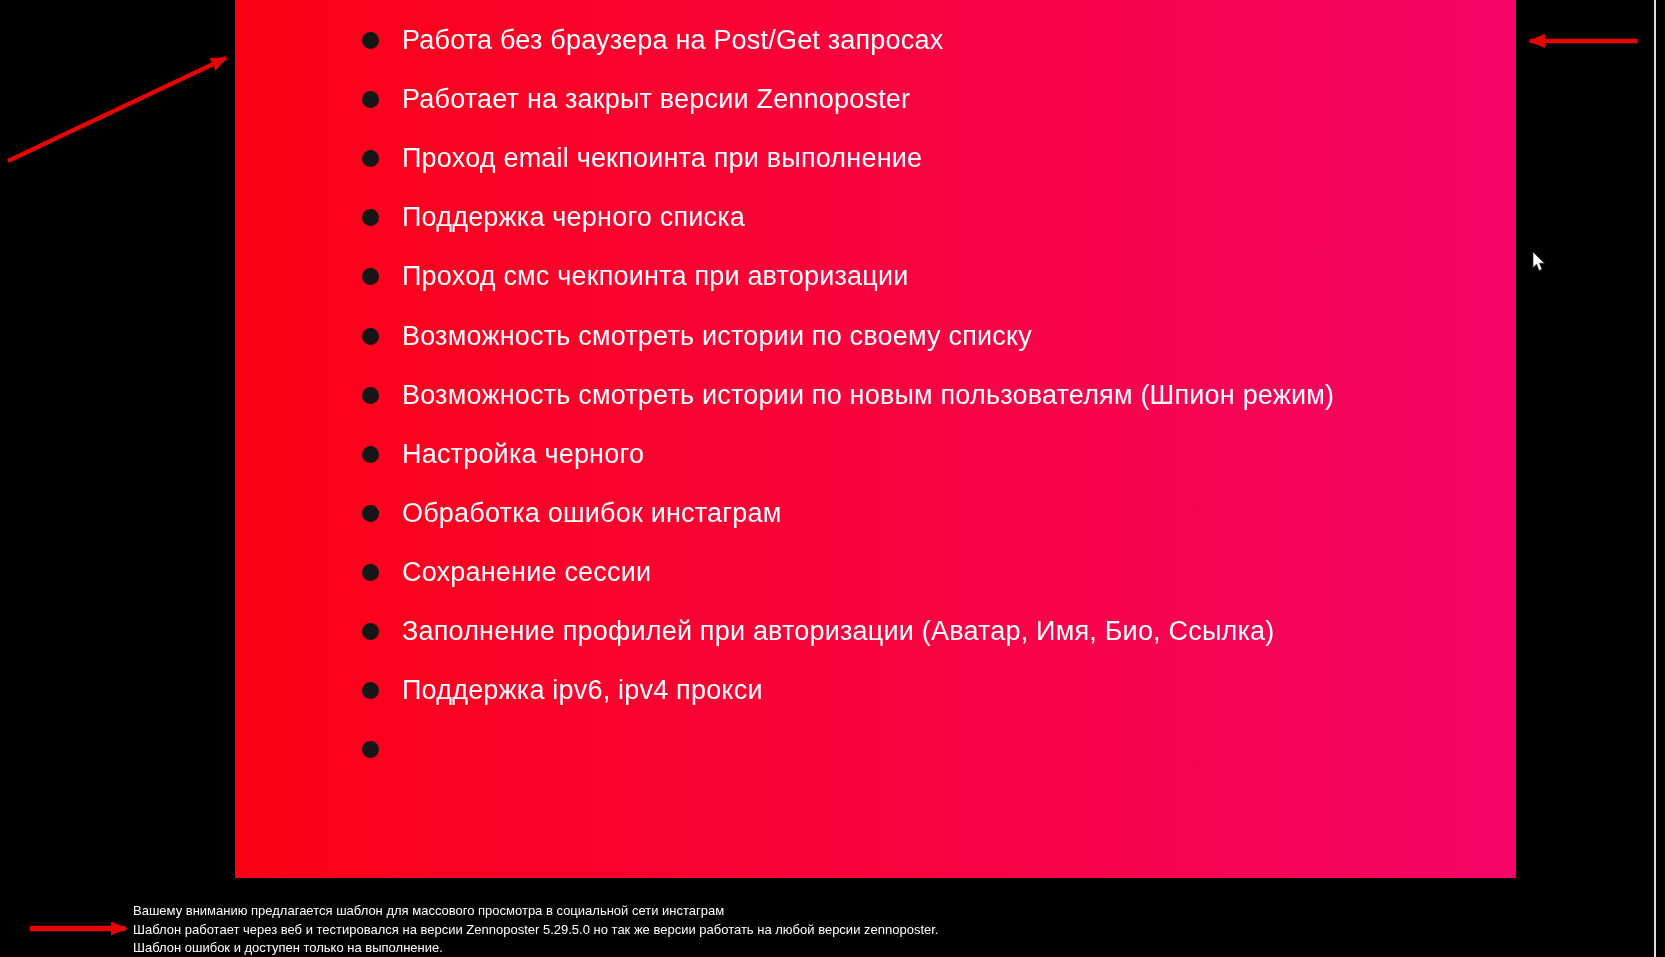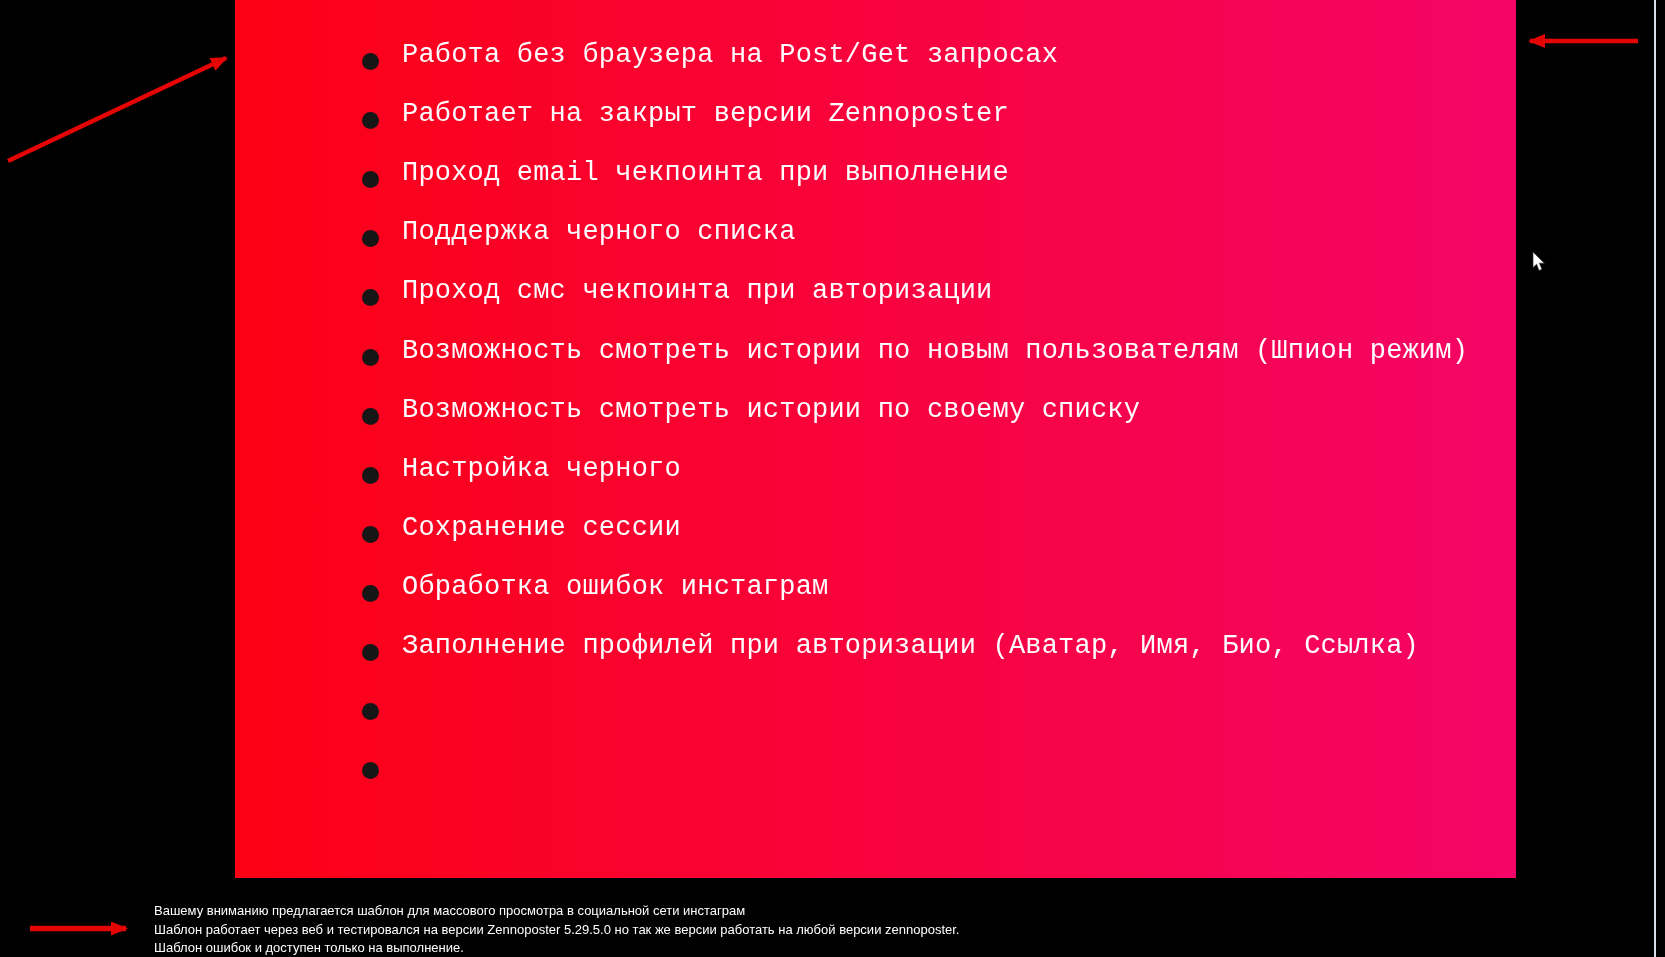--- a/index.html
+++ b/index.html
@@ -26,22 +26,21 @@
     width:1281px;height:878px;
     background:linear-gradient(90deg,var(--panel-gradient-left) 0%,var(--panel-gradient-right) 100%);
   }
   .feature-list{
     position:absolute;
     left:0;top:11px;width:100%;
   }
   .feature-item{
     height:59.1px;
     display:flex;
-    align-items:flex-end;
-    font-family:Liberation Mono, monospace;
+    align-items:center;
   }
   .bullet{
     flex:none;
     width:17px;height:17px;
     border-radius:50%;
     background:var(--bullet);
     margin-left:127px;
   }
   .feature-text{
     margin-left:23px;
@@ -50,21 +49,20 @@
     white-space:nowrap;
     letter-spacing:0.2px;
   }
   .footer{
     position:absolute;
     left:133px;top:902px;
     color:var(--footer-text);
     font-size:13px;
     line-height:18.5px;
     white-space:nowrap;
-    margin-left:21px;
   }
   .overlay{
     position:absolute;inset:0;
     width:1665px;height:957px;
     pointer-events:none;
   }
   .cursor-svg{
     position:absolute;
     left:1532px;top:251px;
     width:14px;height:21px;
@@ -99,44 +97,45 @@
       <div class="feature-item">
         <span class="bullet"></span>
         <span class="feature-text">Поддержка черного списка</span>
       </div>
       <div class="feature-item">
         <span class="bullet"></span>
         <span class="feature-text">Проход смс чекпоинта при авторизации</span>
       </div>
       <div class="feature-item">
         <span class="bullet"></span>
-        <span class="feature-text">Возможность смотреть истории по новым пользователям (Шпион режим)</span>
+        <span class="feature-text">Возможность смотреть истории по своему списку</span>
       </div>
       <div class="feature-item">
         <span class="bullet"></span>
-        <span class="feature-text">Возможность смотреть истории по своему списку</span>
+        <span class="feature-text">Возможность смотреть истории по новым пользователям (Шпион режим)</span>
       </div>
       <div class="feature-item">
         <span class="bullet"></span>
         <span class="feature-text">Настройка черного</span>
       </div>
       <div class="feature-item">
         <span class="bullet"></span>
-        <span class="feature-text">Сохранение сессии</span>
+        <span class="feature-text">Обработка ошибок инстаграм</span>
       </div>
       <div class="feature-item">
         <span class="bullet"></span>
-        <span class="feature-text">Обработка ошибок инстаграм</span>
+        <span class="feature-text">Сохранение сессии</span>
       </div>
       <div class="feature-item">
         <span class="bullet"></span>
         <span class="feature-text">Заполнение профилей при авторизации (Аватар, Имя, Био, Ссылка)</span>
       </div>
       <div class="feature-item">
         <span class="bullet"></span>
+        <span class="feature-text">Поддержка ipv6, ipv4 прокси</span>
       </div>
       <div class="feature-item">
         <span class="bullet"></span>
       </div>
     </div>
   </div>
 
   <div class="footer">
     <div class="footer-line">Вашему вниманию предлагается шаблон для массового просмотра в социальной сети инстаграм</div>
     <div class="footer-line">Шаблон работает через веб и тестировался на версии Zennoposter 5.29.5.0 но так же версии работать на любой версии zennoposter.</div>

